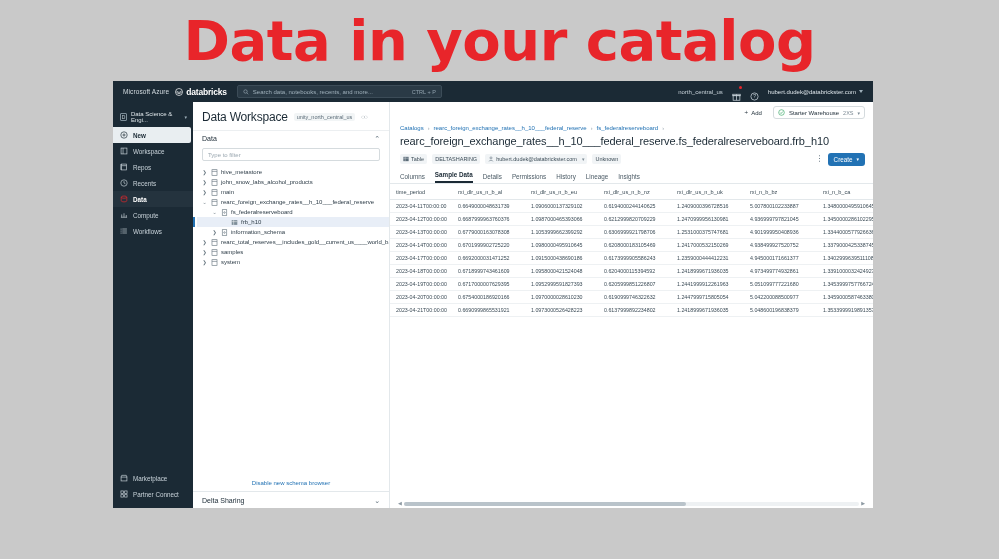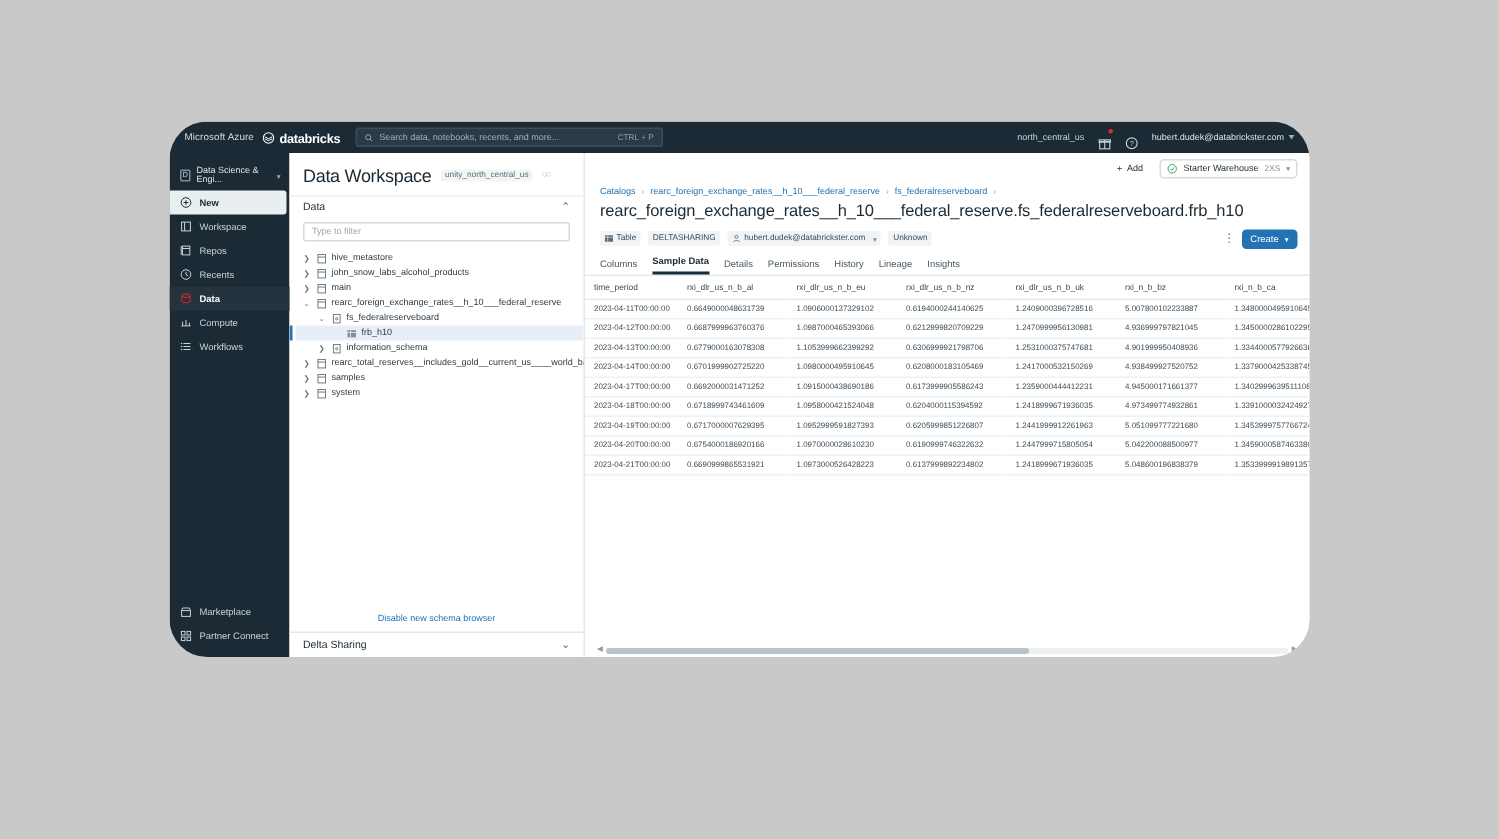--- a/index.html
+++ b/index.html
@@ -23,26 +23,25 @@
     color: #e8252a;
     letter-spacing: -0.5px;
     line-height: 66px;
     font-family: "DejaVu Sans", sans-serif;
   }
 
   
   .app {
     position: absolute;
     left: 113px; top: 81px;
-    width: 760px; height: 357px;
+    width: 760px; height: 427px;
     background: #ffffff;
     overflow: hidden;
     display: flex;
     flex-direction: column;
-    border-radius: 25px;
   }
 
   
   .topbar {
     height: 21px;
     background: #1b2a35;
     display: flex;
     align-items: center;
     padding: 0 6px;
     flex: 0 0 auto;
@@ -263,20 +262,21 @@
   }
   .hscroll .arr { font-size: 5px; color: #8d99a2; line-height: 1;}
   .hscroll .track { flex: 1 1 auto; height: 4px; background: #eef1f3; border-radius: 2px; position: relative;}
   .hscroll .thumb { position: absolute; left: 0; top: 0; height: 4px; width: 62%; background: #b9c3ca; border-radius: 2px;}
 </style>
 </head>
 <body>
 
 <div class="slide">
 
+  <div class="slide-title">Data in your catalog</div>
 
   <div class="app">
 
     <div class="topbar">
       <span class="brand-azure">Microsoft Azure</span>
       <span class="brand-db">
         <svg class="logo" viewBox="0 0 16 16">
           <circle cx="8" cy="8" r="7" fill="none" stroke="#ffffff" stroke-width="1.4"></circle>
           <path d="M3 9 L8 11.6 L13 9" fill="none" stroke="#ffffff" stroke-width="1.3"></path>
           <path d="M3 6.4 L8 9 L13 6.4" fill="none" stroke="#ffffff" stroke-width="1.3"></path>

